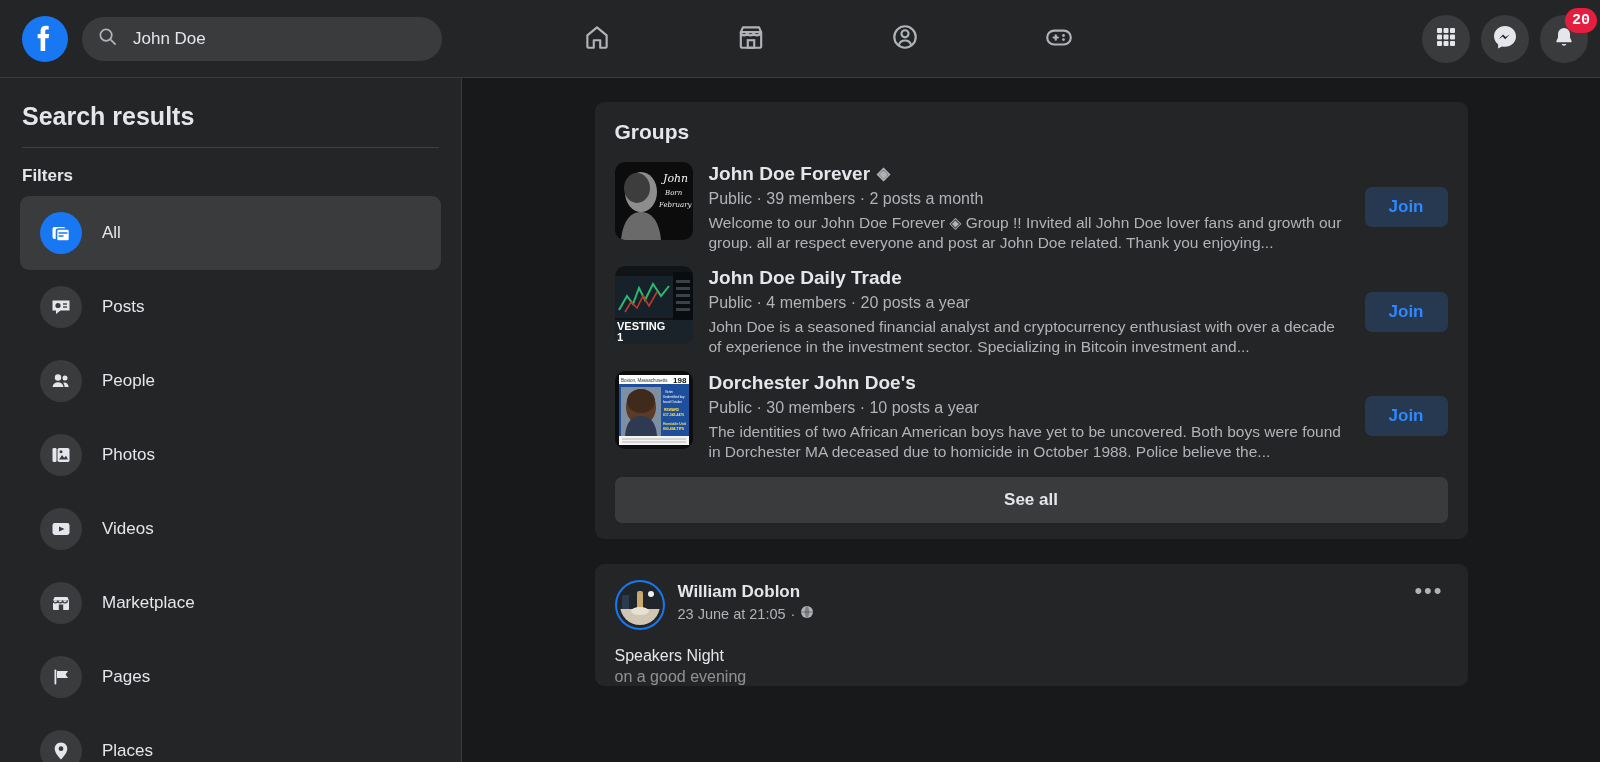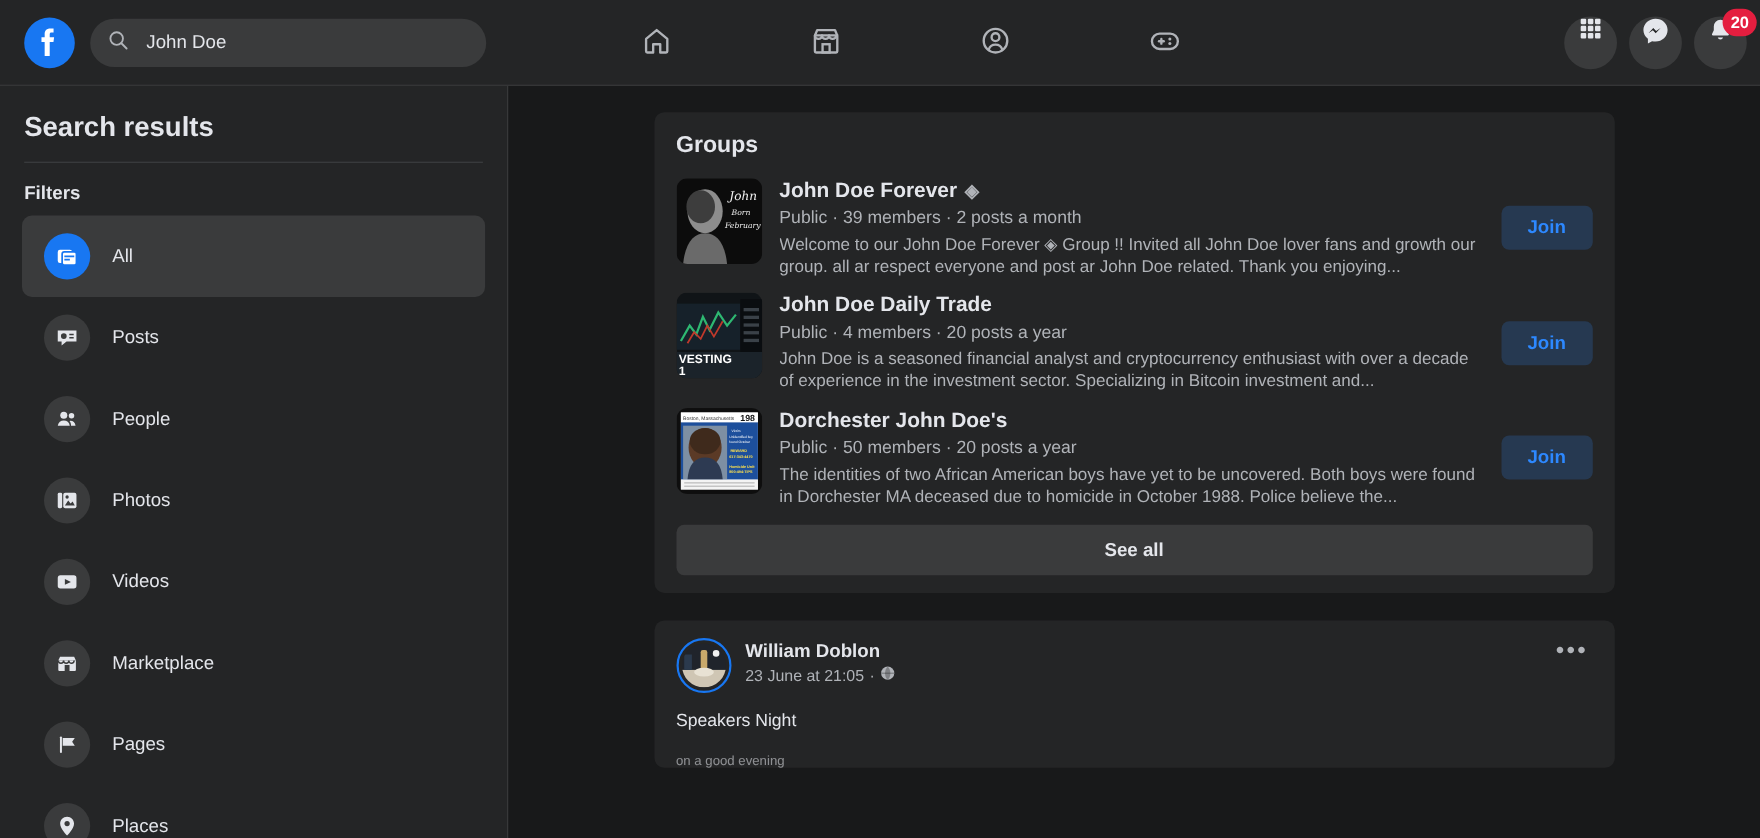--- a/index.html
+++ b/index.html
@@ -44,22 +44,22 @@
     width: 154px; height: 78px; display: flex;
     align-items: center; justify-content: center; cursor: pointer;
   }
 
   .tb-right {
     position: absolute; right: 12px; top: 0; height: 78px;
     display: flex; align-items: center; gap: 11px;
   }
   .circ-btn {
     width: 48px; height: 48px; border-radius: 50%;
-    background: #3a3b3c; display: flex; align-items: flex-start;
-    justify-content: center; cursor: pointer; position: relative;
+    background: #3a3b3c; display: flex; align-items: center;
+    justify-content: center; cursor: pointer; position: relative; font-family: Liberation Mono, monospace;
   }
   .badge {
     position: absolute; top: -7px; right: -9px;
     min-width: 28px; height: 25px; border-radius: 13px;
     background: #e41e3f; color: #fff; font-size: 15px; font-weight: 700;
     display: flex; align-items: center; justify-content: center;
     padding: 0 7px;
   }
 
   
@@ -160,21 +160,21 @@
   .p-time {
     font-size: 14.5px; color: #b0b3b8; margin-top: 3px;
     display: flex; align-items: flex-end; gap: 5px;
   }
   .p-dots {
     color: #b0b3b8; font-size: 22px; letter-spacing: 2px;
     cursor: pointer; padding: 0 4px; line-height: 1;
   }
   .p-body { font-size: 16px; color: #e4e6eb; margin-top: 17px; }
   .p-body2 {
-    font-size: 12px; color: #e4e6eb; margin-top: 19px;
+    font-size: 16px; color: #e4e6eb; margin-top: 3px;
     opacity: .55;
   }
 </style>
 </head>
 <body>
 
 <div class="topbar">
 
   <div class="tb-left">
     <div class="fb-logo">
@@ -461,21 +461,21 @@
             <g stroke="#9a9a9a" stroke-width=".7">
               <line x1="7" y1="68" x2="71" y2="68"></line>
                 <line x1="7" y1="71" x2="71" y2="71"></line>
             </g>
           </svg>
         </div>
         <div class="g-info">
           <div class="g-name">
             <span>Dorchester John Doe's</span>
           </div>
-          <div class="g-meta">Public · 50 members · 20 posts a year</div>
+          <div class="g-meta">Public · 30 members · 10 posts a year</div>
           <div class="g-desc">The identities of two African American boys have yet to be uncovered. Both boys were found in Dorchester MA deceased due to homicide in October 1988. Police believe the...</div>
         </div>
         <button class="join-btn">Join</button>
       </div>
 
       <button class="see-all">See all</button>
     </div>
 
     <div class="post-card">
       <div class="post-head">

